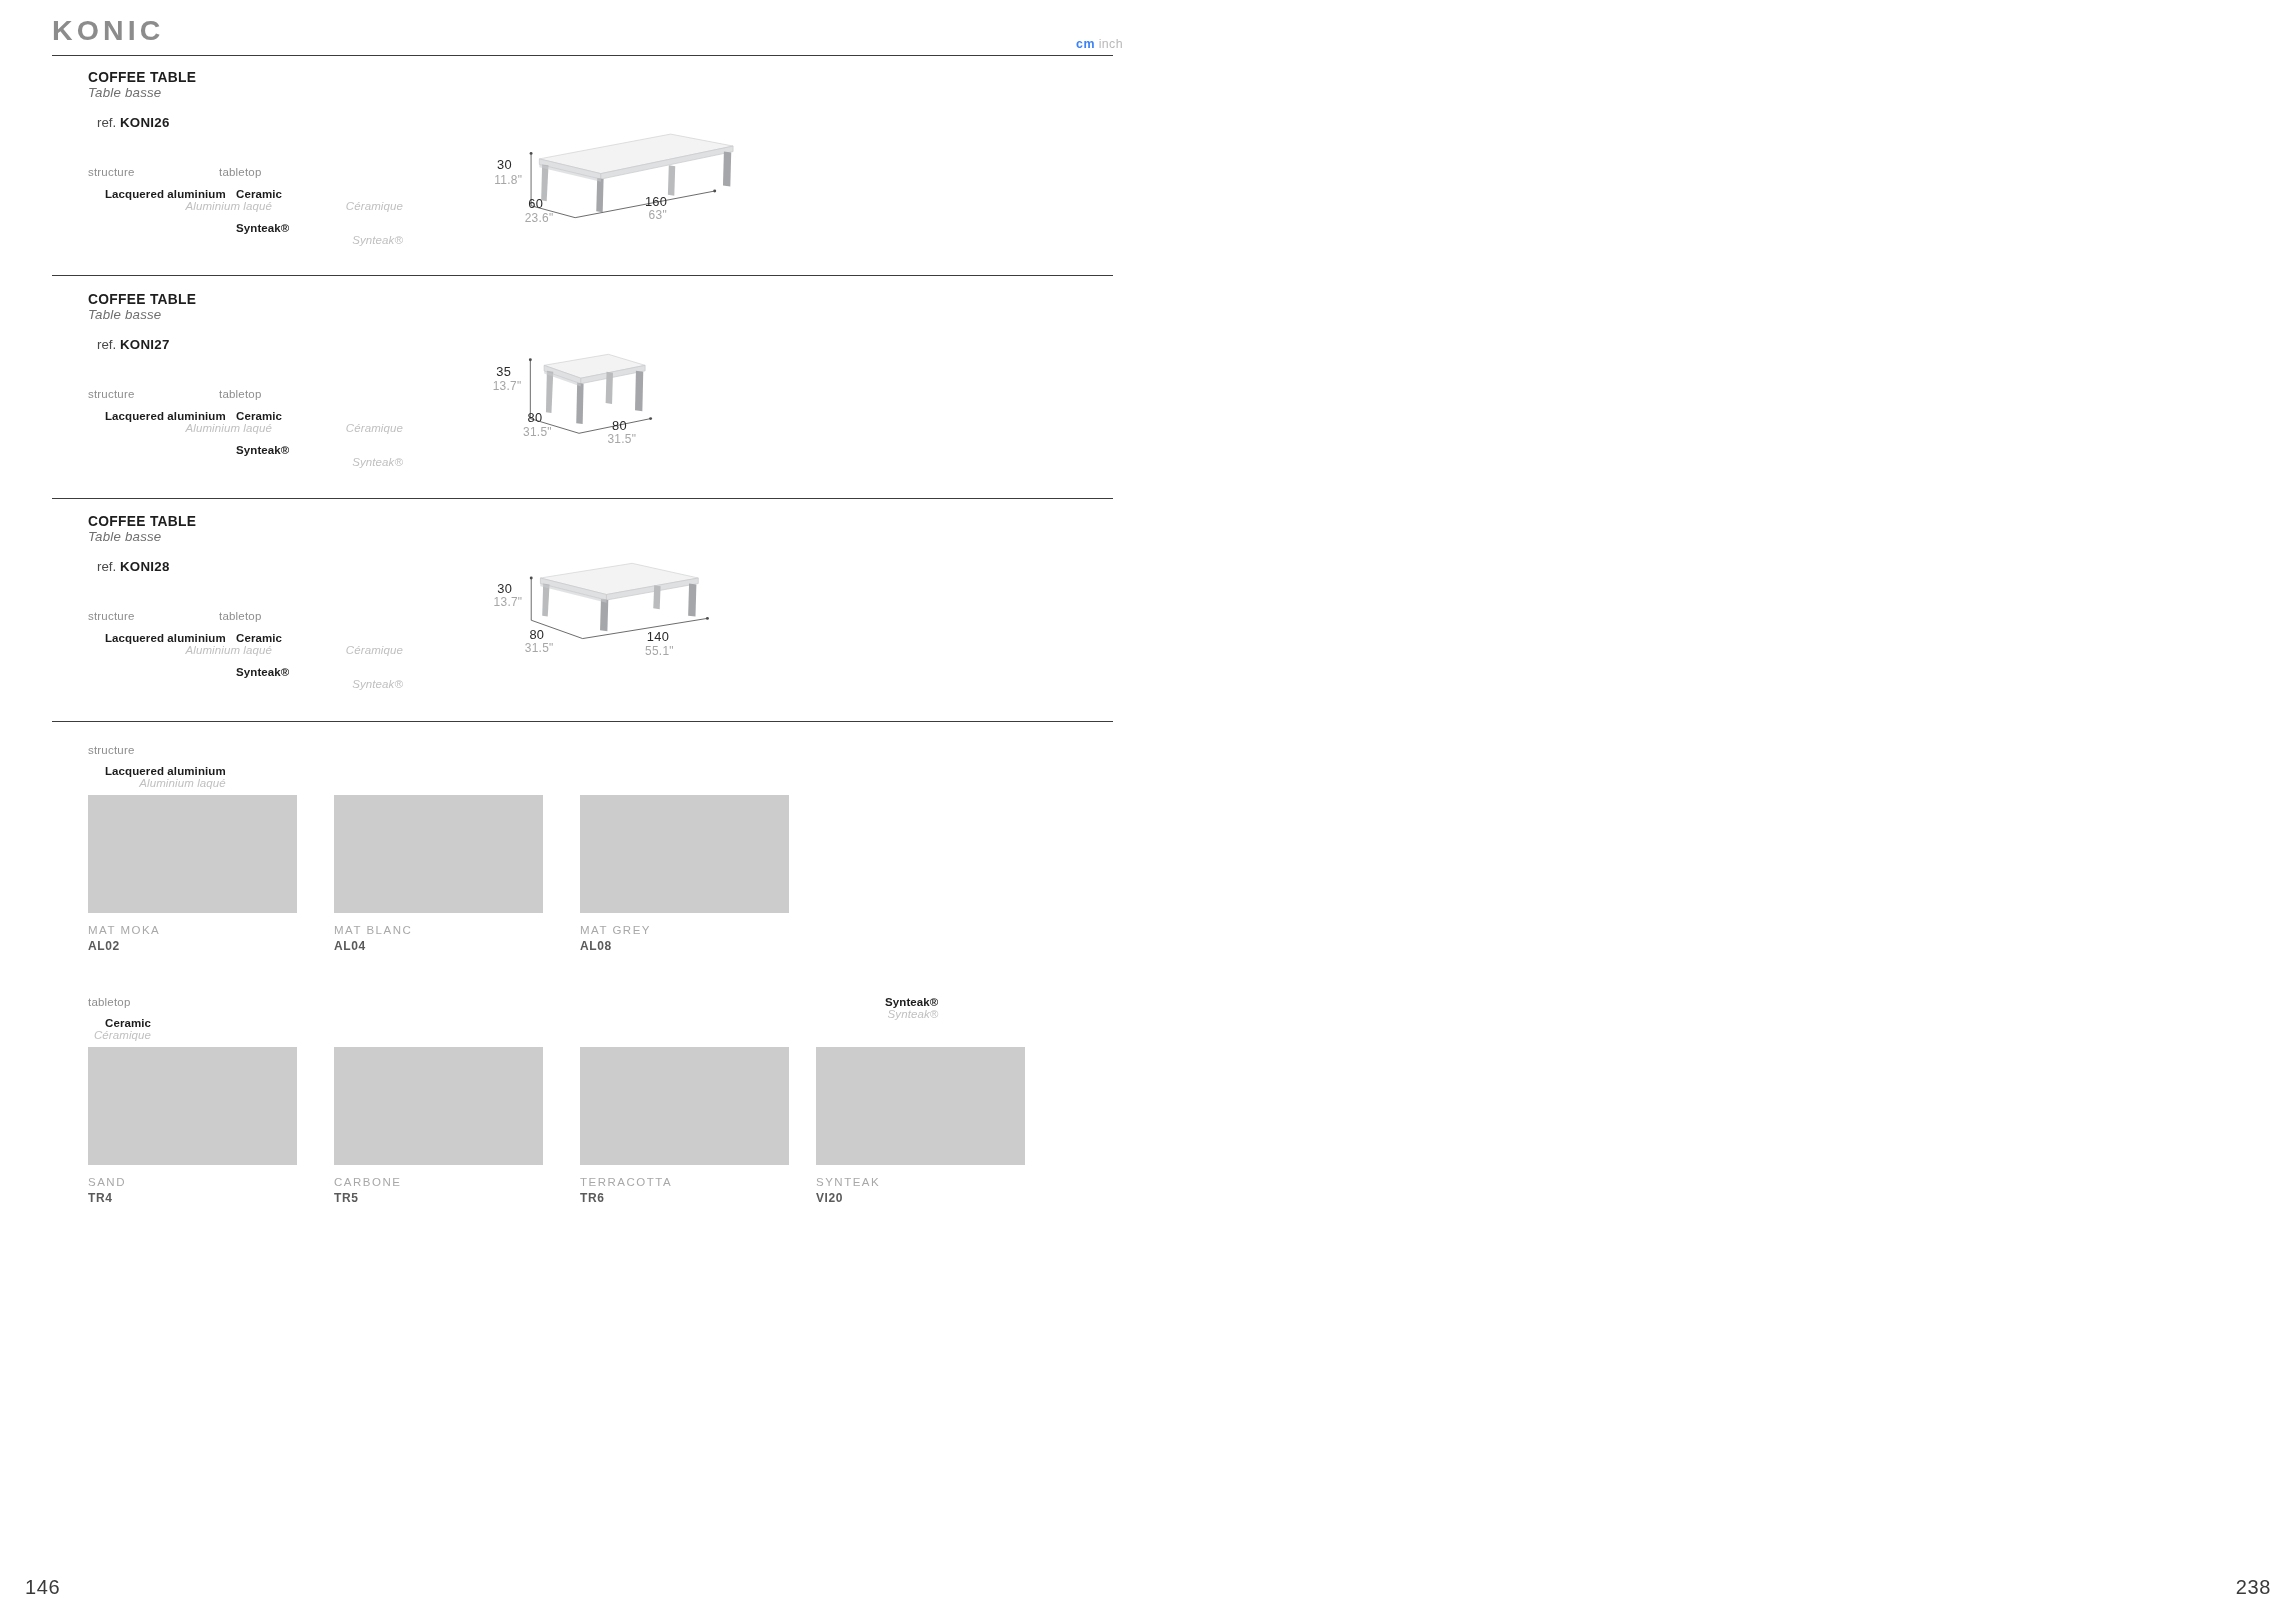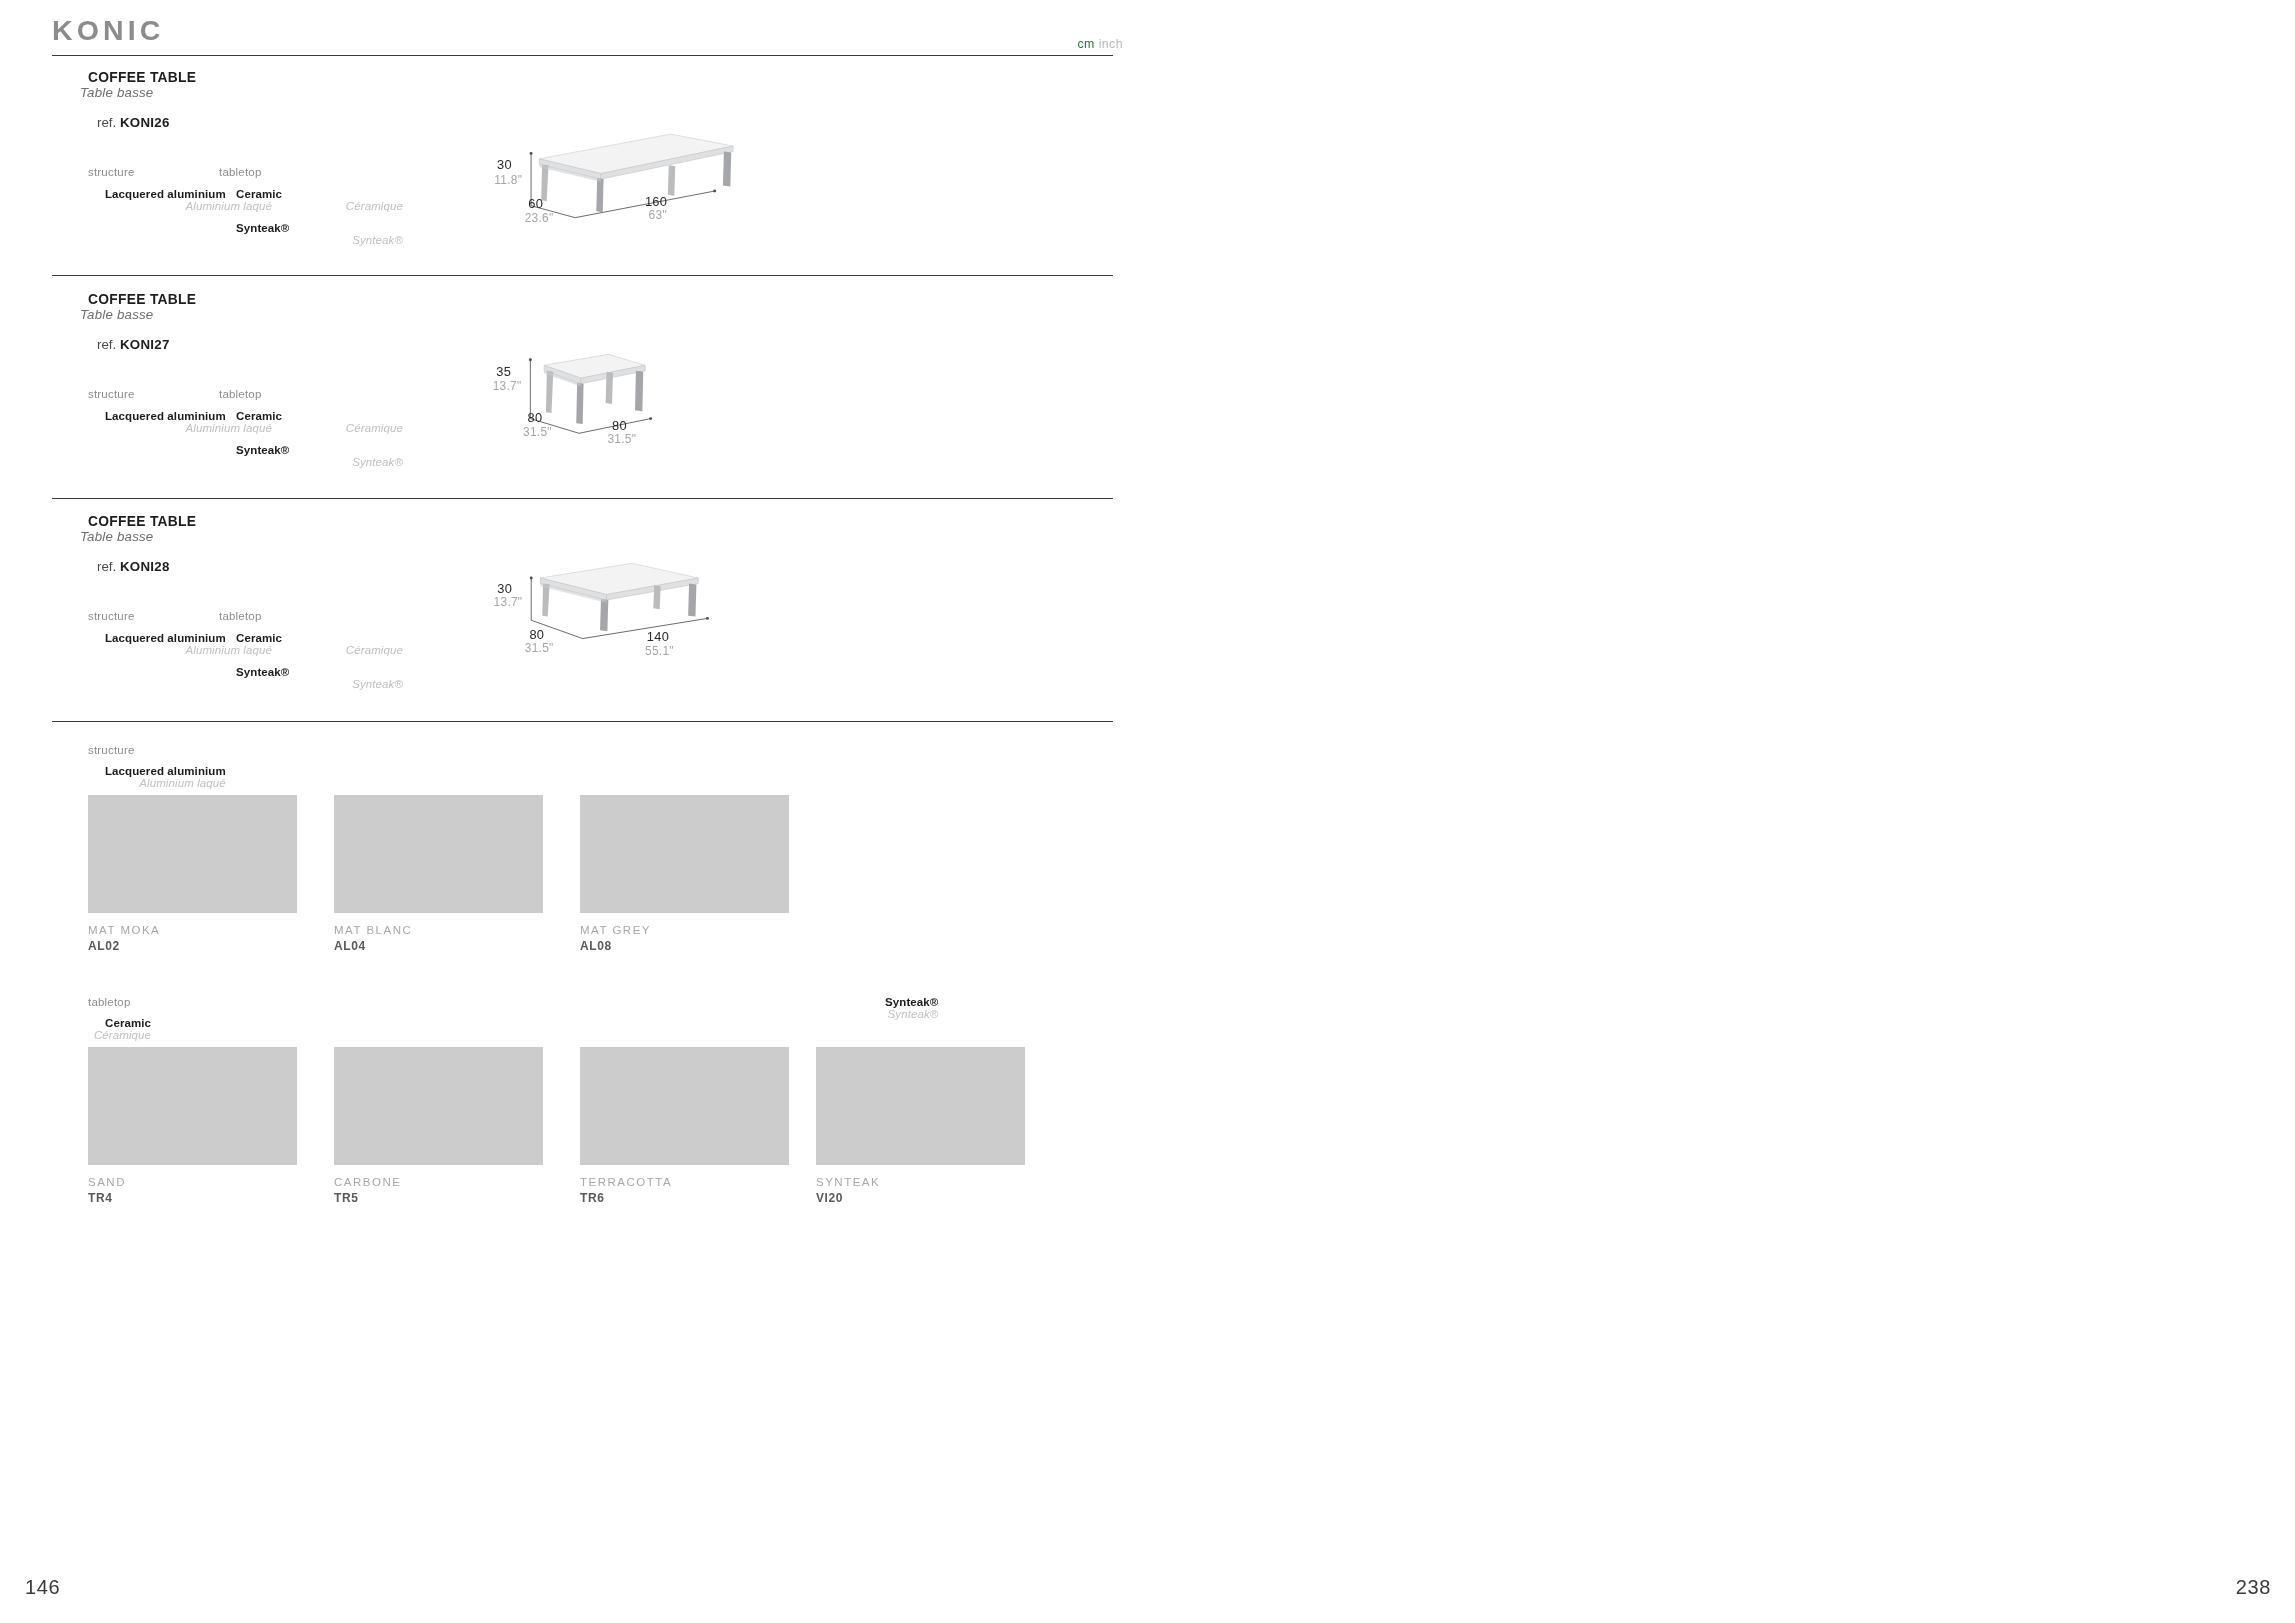--- a/index.html
+++ b/index.html
@@ -33,22 +33,22 @@
 
   .unit-toggle {
     position: absolute;
     right: 1173px;
     top: 37px;
     font-size: 12.4px;
     letter-spacing: 0.4px;
     white-space: nowrap;
   }
   .unit-toggle .unit-active {
-    color: #15803d;
-    font-weight: 400;
+    color: #3b82f6;
+    font-weight: 700;
   }
   .unit-toggle .unit-inactive {
     color: #b9b9b9;
     font-weight: 400;
     margin-left: 0;
   }
 
   
   .rule {
     position: absolute;
@@ -77,21 +77,21 @@
     left: 88px;
     top: 0;
     font-size: 13.8px;
     font-weight: 700;
     letter-spacing: 0.3px;
     color: #1e1e1e;
     white-space: nowrap;
   }
   .p-subtitle {
     position: absolute;
-    left: 80px;
+    left: 88px;
     top: 14.7px;
     font-size: 13.3px;
     font-style: italic;
     font-weight: 400;
     color: #6f6f6f;
     letter-spacing: 0.2px;
     white-space: nowrap;
   }
   .p-ref {
     position: absolute;

